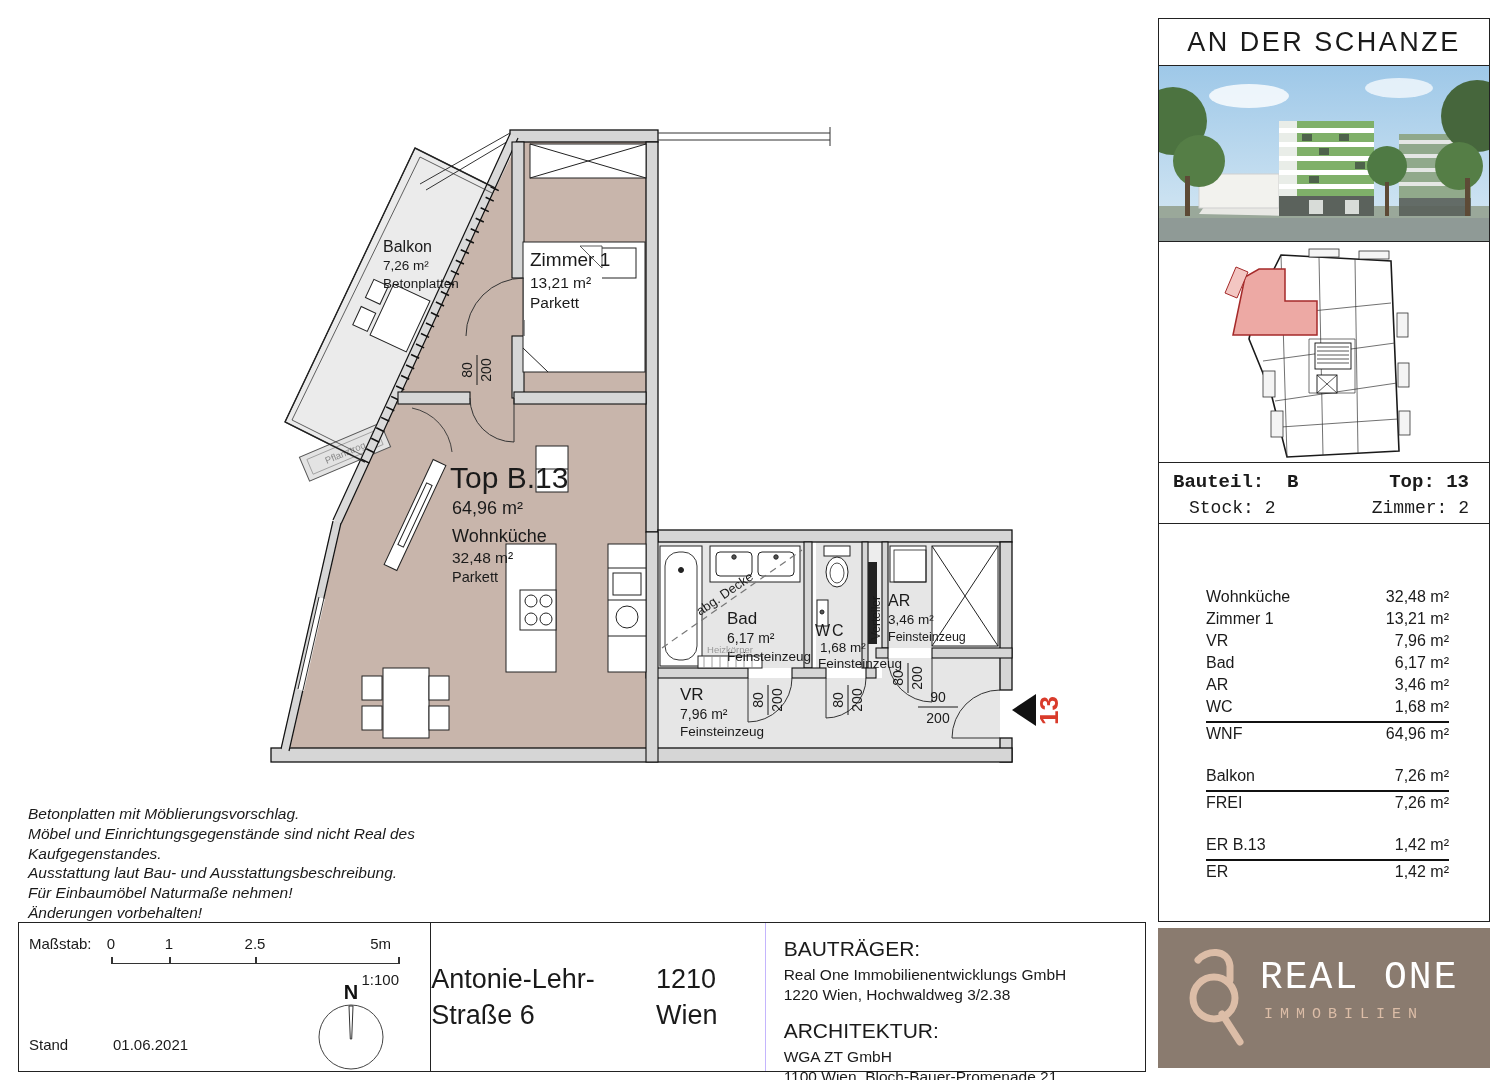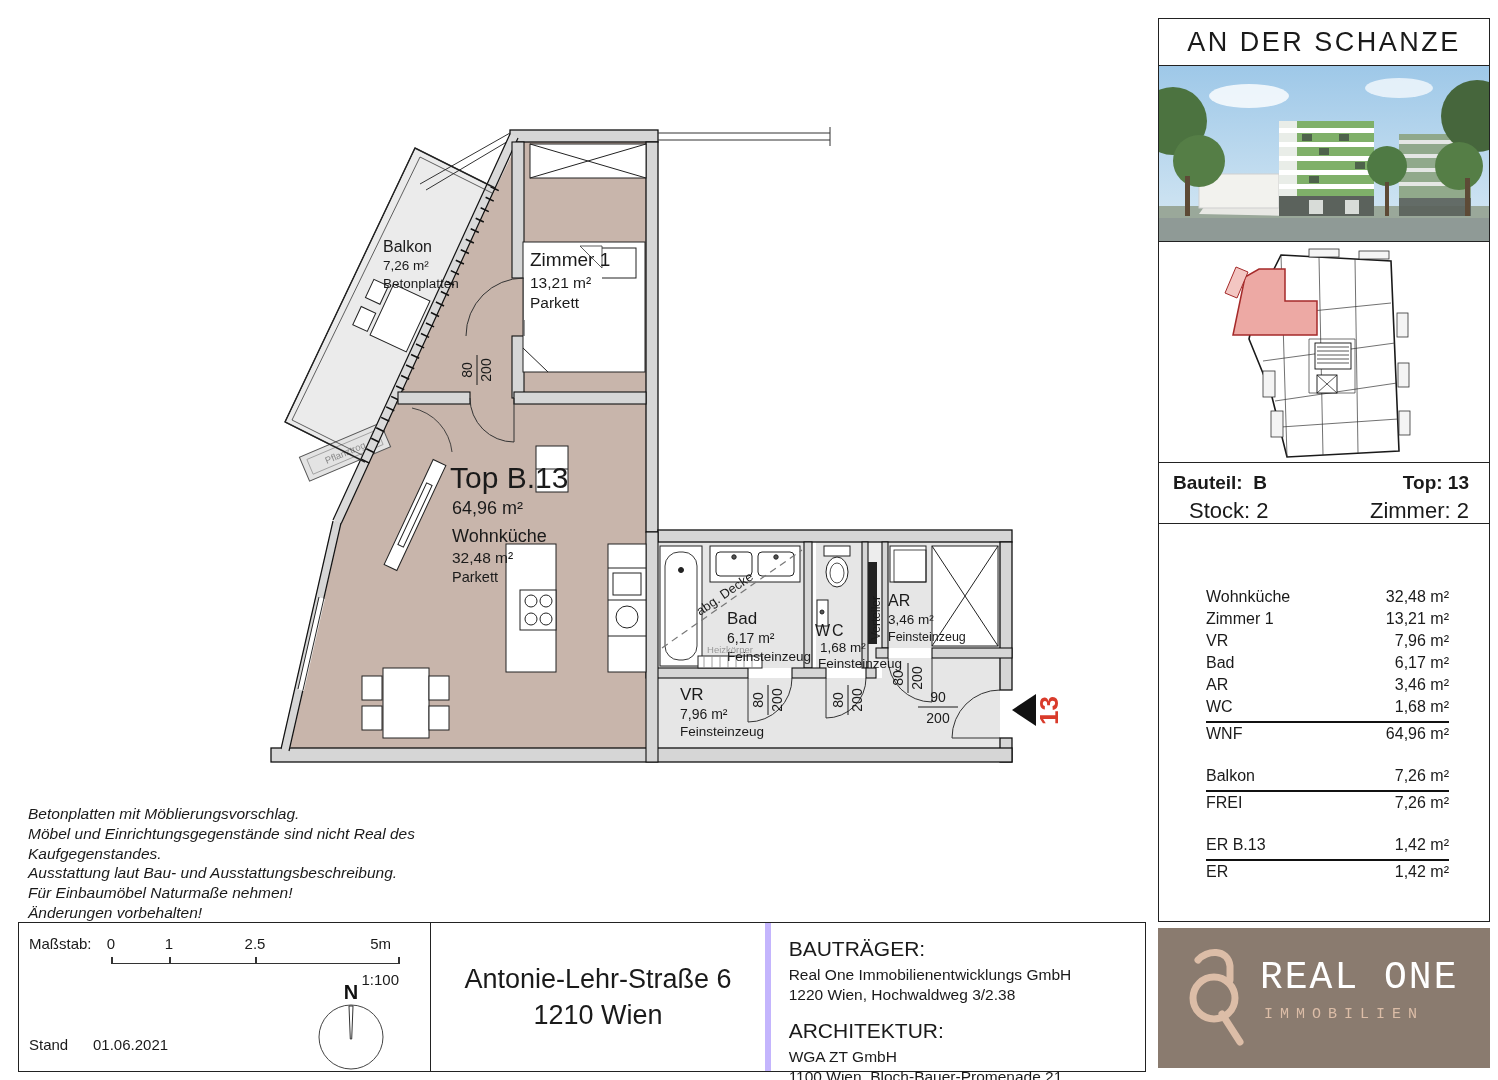--- a/index.html
+++ b/index.html
@@ -9,47 +9,47 @@
   
   .plan-wrap{position:absolute;left:0;top:0;width:1150px;height:920px;}
 
   
   .notes{position:absolute;left:28px;top:804px;width:430px;font-style:italic;font-size:15.5px;line-height:1.28;}
 
   
   .footer{position:absolute;left:18px;top:922px;width:1128px;height:150px;display:flex;border:1px solid #222;box-sizing:border-box;}
   .footer > div{box-sizing:border-box;height:100%;}
   .f-scale{width:412px;position:relative;}
-  .f-addr{width:335px;border-left:1px solid #222;display:flex;flex-direction:column;justify-content:center;align-items:center;}
-  .f-firm{width:381px;border-left:6px solid #c4b5fd;padding:12px 0 0 18px;}
+  .f-addr{width:335px;border-left:1px solid #222;display:flex;flex-direction:row;justify-content:center;align-items:center;}
+  .f-firm{width:381px;border-left:1px solid #c4b5fd;padding:12px 0 0 18px;}
   .ms-label{position:absolute;left:10px;top:12px;font-size:15px;}
   .scalebar{position:absolute;left:92px;top:10px;width:288px;height:46px;}
   .sb-line{position:absolute;left:0;top:30px;width:288px;border-top:1.5px solid #333;}
   .sb-tick{position:absolute;top:24px;width:1.5px;height:7px;background:#333;}
   .sb-num{position:absolute;top:2px;font-size:15px;transform:translateX(-50%);}
   .sb-num.last{transform:translateX(-100%);}
   .ratio{position:absolute;left:300px;top:48px;font-size:15px;width:80px;text-align:right;}
   .stand{position:absolute;left:10px;top:113px;font-size:15px;}
-  .stand-date{position:absolute;left:74px;top:113px;font-size:15px;}
+  .stand-date{position:absolute;left:94px;top:113px;font-size:15px;}
   .compass{position:absolute;left:284px;top:58px;}
   .addr1,.addr2{font-size:27px;line-height:1.35;}
   .firm-h{font-size:21px;margin:2px 0 4px 0;}
   .firm-l{font-size:15.5px;line-height:1.3;}
   .firm-h.second{margin-top:14px;}
 
   
   .sidebar{position:absolute;left:1158px;top:18px;width:332px;}
   .sb-box{border:1px solid #222;box-sizing:border-box;background:#fff;}
   .sb-title{height:48px;display:flex;align-items:center;justify-content:center;font-size:27px;letter-spacing:2.5px;font-weight:500;}
   .sb-render{height:176px;border-top:0;overflow:hidden;}
   .sb-keyplan{height:221px;border-top:0;display:flex;align-items:center;justify-content:center;}
-  .sb-info{height:61px;border-top:0;padding:7px 20px 2px 14px;}
+  .sb-info{height:61px;border-top:0;padding:7px 20px 2px 14px;font-family:Liberation Mono, monospace;}
   .sb-info .row{display:flex;justify-content:space-between;line-height:1.35;}
   .sb-info .r1{font-size:19px;font-weight:bold;}
-  .sb-info .r2{font-size:22px;}
+  .sb-info .r2{font-size:18px;}
   .sb-info .r2 .lft{padding-left:16px;}
   .sb-areas{height:398px;border-top:0;position:relative;font-size:16px;}
   .a-row{position:absolute;left:47px;right:40px;height:22px;display:flex;justify-content:space-between;}
   .a-sep{position:absolute;left:47px;right:40px;border-top:2px solid #111;}
   .logo-box{margin-top:6px;width:332px;height:140px;background:#8a7b6f;position:relative;font-family:Liberation Mono, monospace;}
   .logo-mark{position:absolute;left:26px;top:18px;}
   .logo-main{position:absolute;left:102px;top:28px;font-size:38px;color:#ffffff;letter-spacing:2px;font-weight:400;}
   .logo-sub{position:absolute;left:106px;top:78px;font-size:15px;color:#dcbda7;letter-spacing:7px;}
 </style>
 </head>

